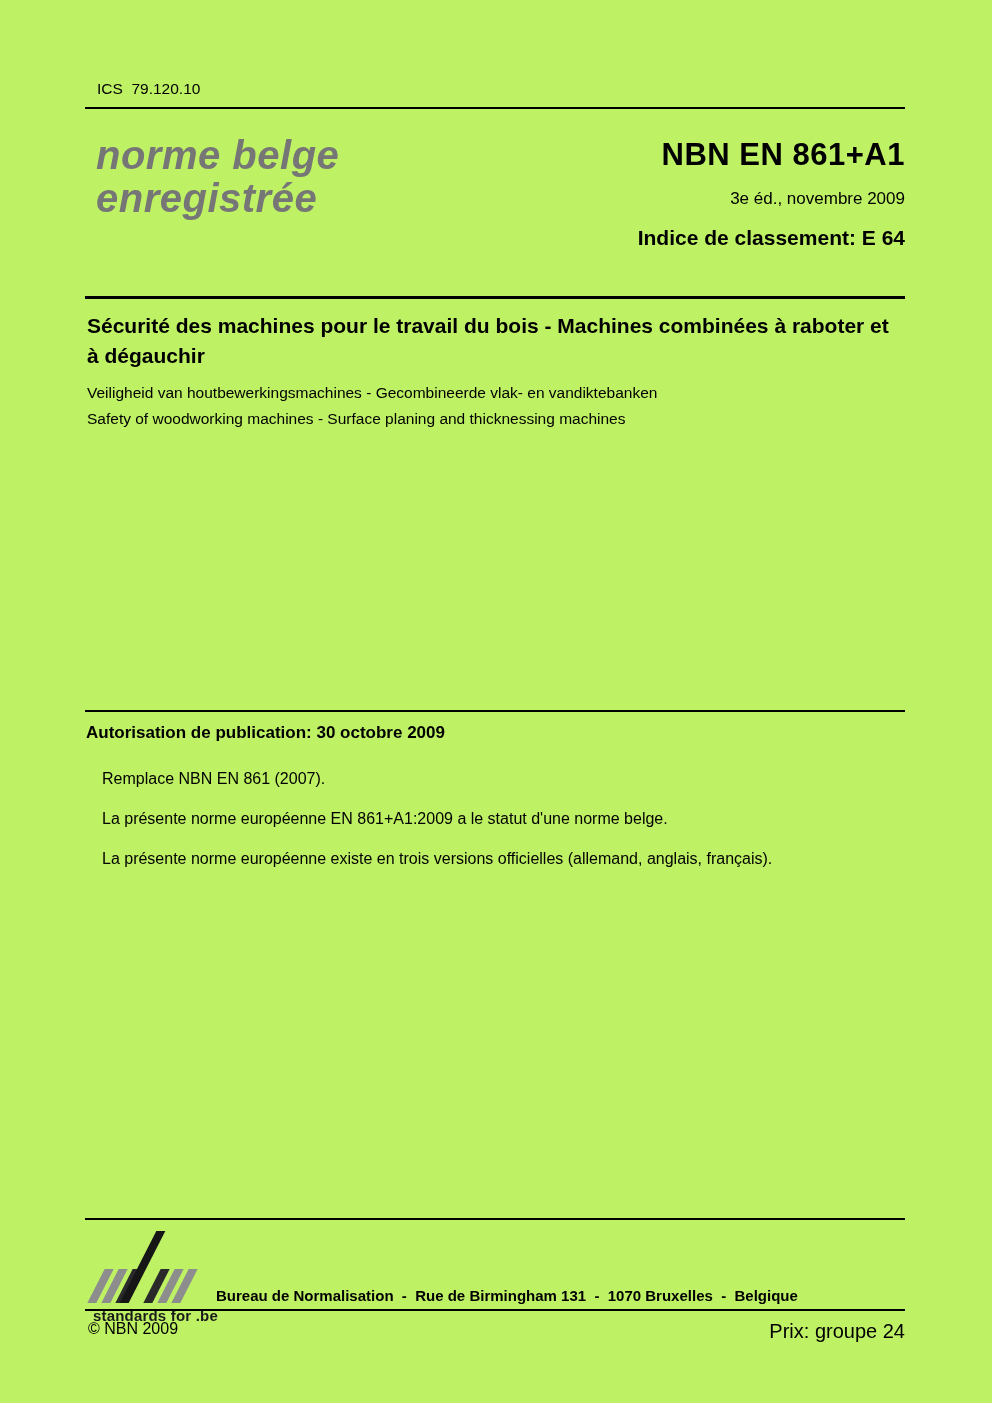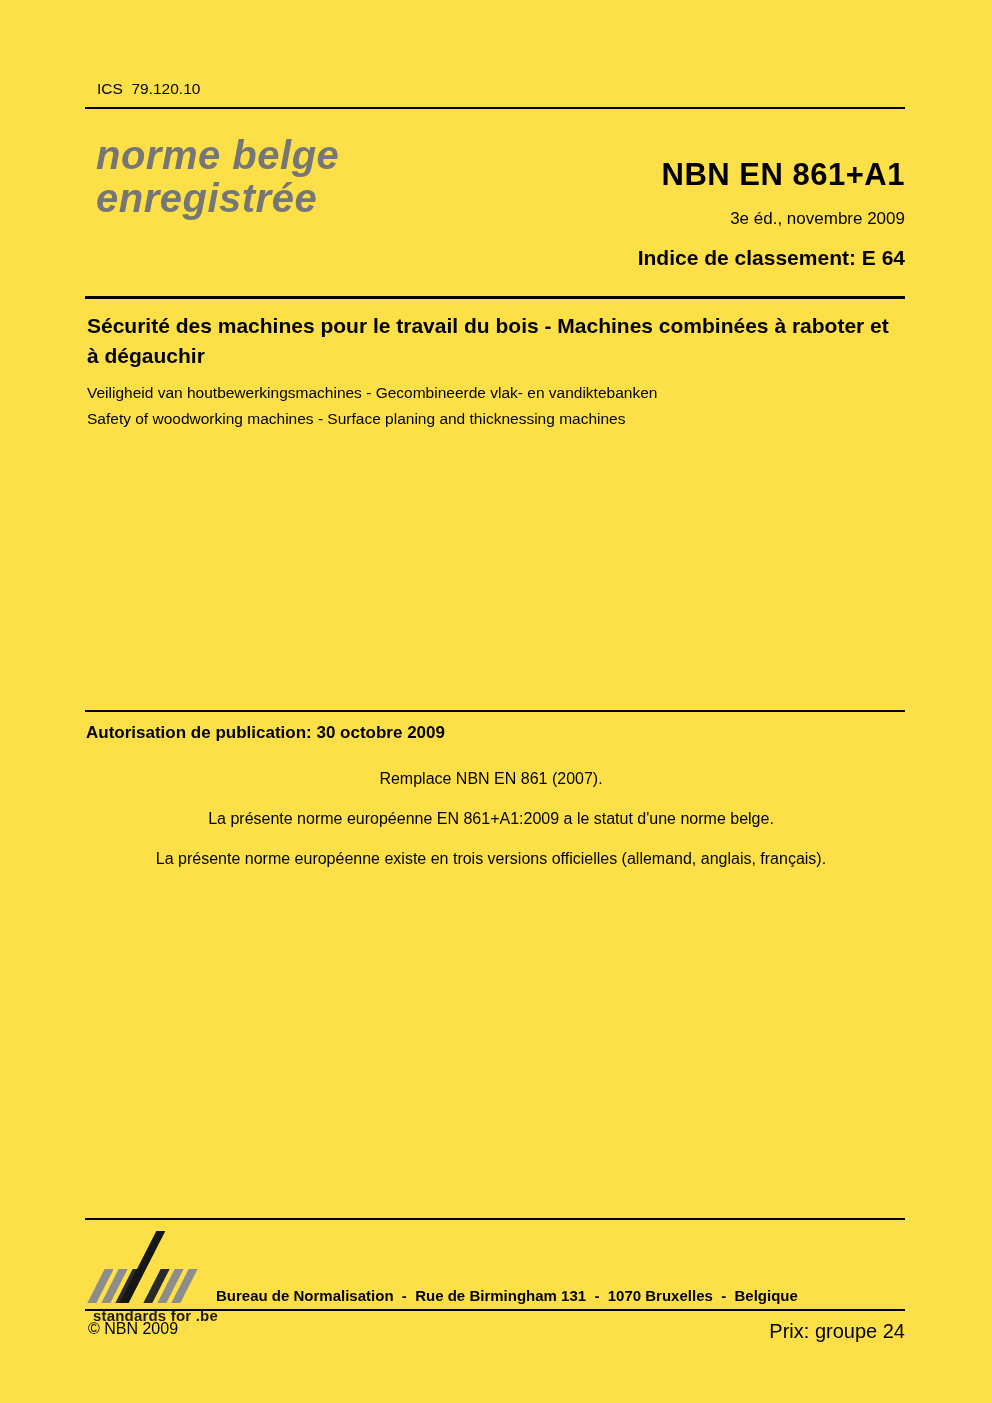--- a/index.html
+++ b/index.html
@@ -4,21 +4,21 @@
 <style>
   html, body {
     margin: 0;
     padding: 0;
     background: #ffffff;
   }
   .page {
     position: relative;
     width: 992px;
     height: 1403px;
-    background: #fde047;
+    background: #bef264;
     font-family: "Liberation Sans", sans-serif;
     color: #000000;
     overflow: hidden;
   }
   .rule {
     position: absolute;
     left: 85px;
     width: 820px;
     height: 2px;
     background: #000000;
@@ -48,21 +48,20 @@
   .head-right {
     position: absolute;
     right: 87px;
     top: 137px;
     text-align: right;
   }
   .doc-code {
     font-size: 31px;
     font-weight: bold;
     letter-spacing: 0.5px;
-    margin-top: 20px;
   }
   .edition {
     font-size: 17px;
     margin-top: 16px;
   }
   .classement {
     font-size: 21px;
     font-weight: bold;
     margin-top: 17px;
   }
@@ -100,23 +99,22 @@
   }
 
   .paragraphs {
     position: absolute;
     left: 91px;
     top: 769px;
     width: 800px;
     font-size: 16px;
   }
   .paragraphs p {
-    margin: 0 0 21px 0;
+    margin: 0 0 21px 11px;
     line-height: 19px;
-    text-align: center;
   }
 
   .footer-logo {
     position: absolute;
     left: 90px;
     top: 1231px;
     width: 128px;
   }
   .logo-bars {
     display: flex;

